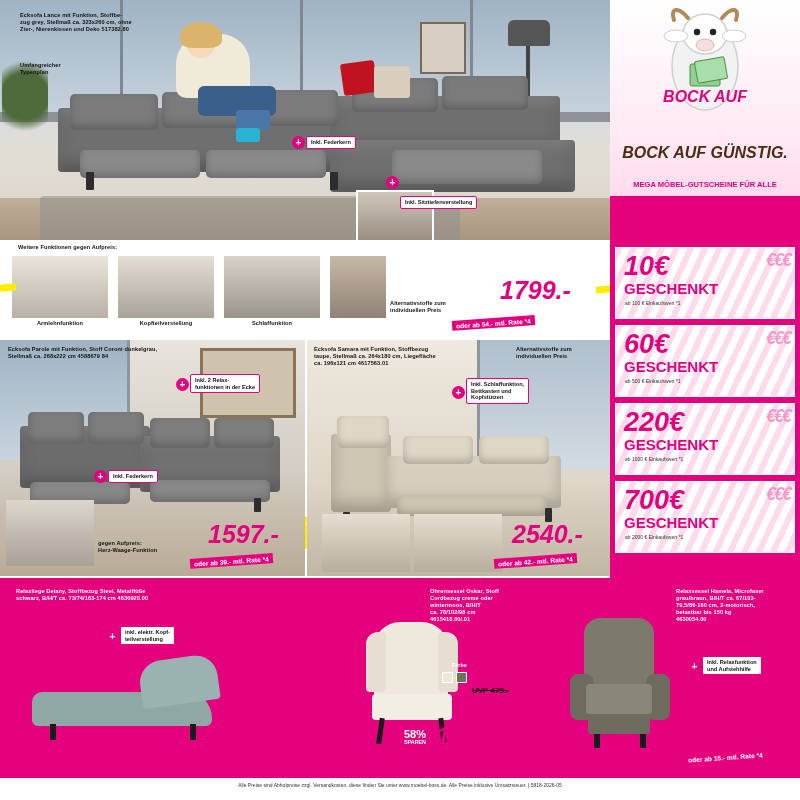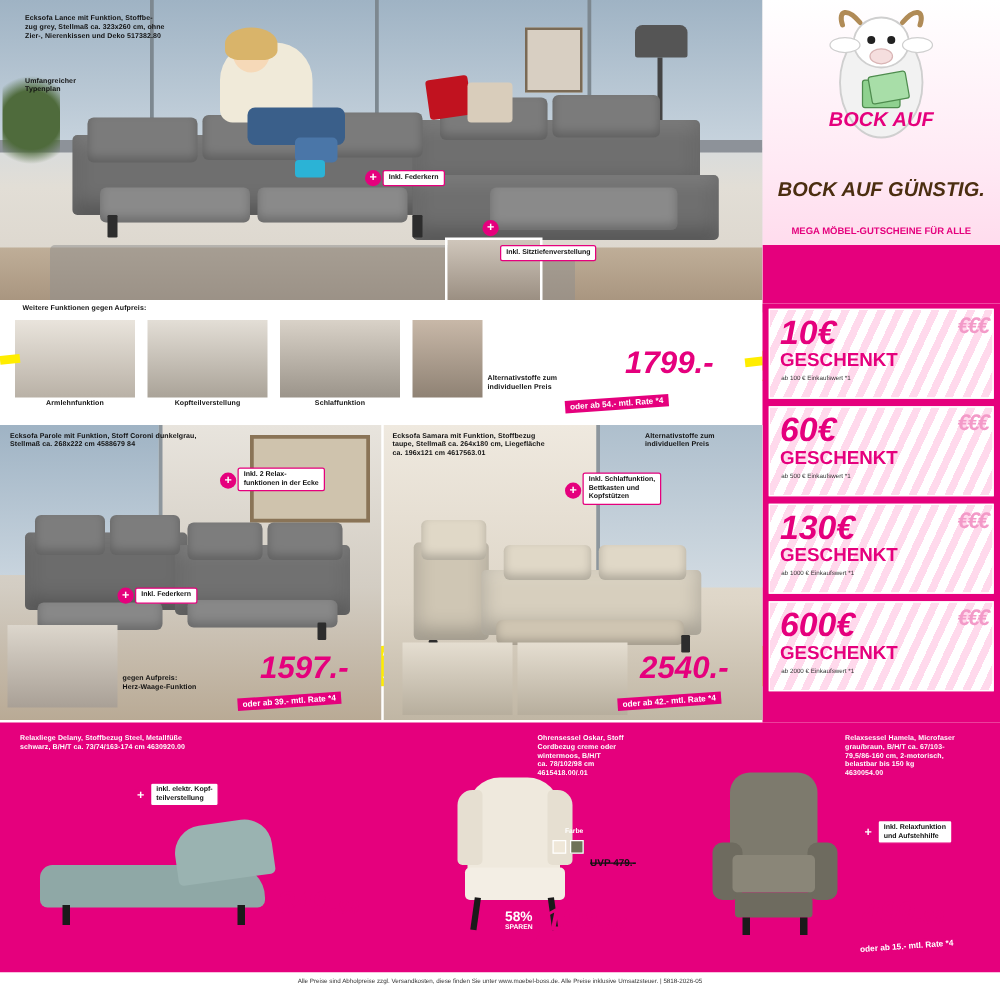--- a/index.html
+++ b/index.html
@@ -283,28 +283,28 @@
     <div class="voucher">
       <div class="stripes"></div>
       <div class="euro-ghost">€€€</div>
       <div class="amt">60€</div>
       <div class="gesch">GESCHENKT</div>
       <div class="cond">ab 500 € Einkaufswert *1</div>
     </div>
     <div class="voucher">
       <div class="stripes"></div>
       <div class="euro-ghost">€€€</div>
-      <div class="amt">130€</div>
+      <div class="amt">220€</div>
       <div class="gesch">GESCHENKT</div>
       <div class="cond">ab 1000 € Einkaufswert *1</div>
     </div>
     <div class="voucher" style="margin-bottom:0">
       <div class="stripes"></div>
       <div class="euro-ghost">€€€</div>
-      <div class="amt">600€</div>
+      <div class="amt">700€</div>
       <div class="gesch">GESCHENKT</div>
       <div class="cond">ab 2000 € Einkaufswert *1</div>
     </div>
   </div>
 
   <div class="abs photo" style="left:0;top:340px;width:305px;height:236px;background:linear-gradient(#e8e4dd 0%,#d3cdc3 55%,#b9aa95 100%)">
     <div class="abs" style="left:0;top:0;width:130px;height:120px;background:linear-gradient(#9fb3c4,#c8d4de);border-right:3px solid #8d969d"></div>
     <div class="abs" style="left:200px;top:8px;width:96px;height:70px;background:#cfc3ad;border:3px solid #8a7457"></div>
     <div class="couch-body" style="left:20px;top:86px;width:130px;height:62px;background:#6c6c6c"></div>
     <div class="couch-body" style="left:140px;top:96px;width:140px;height:56px;background:#717171"></div>

